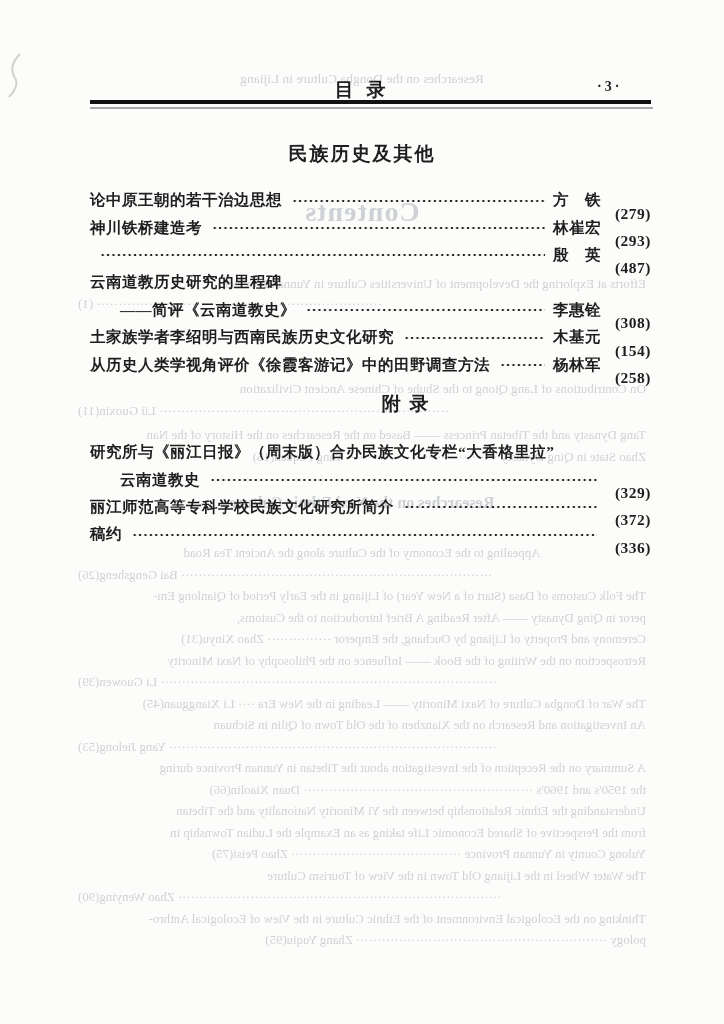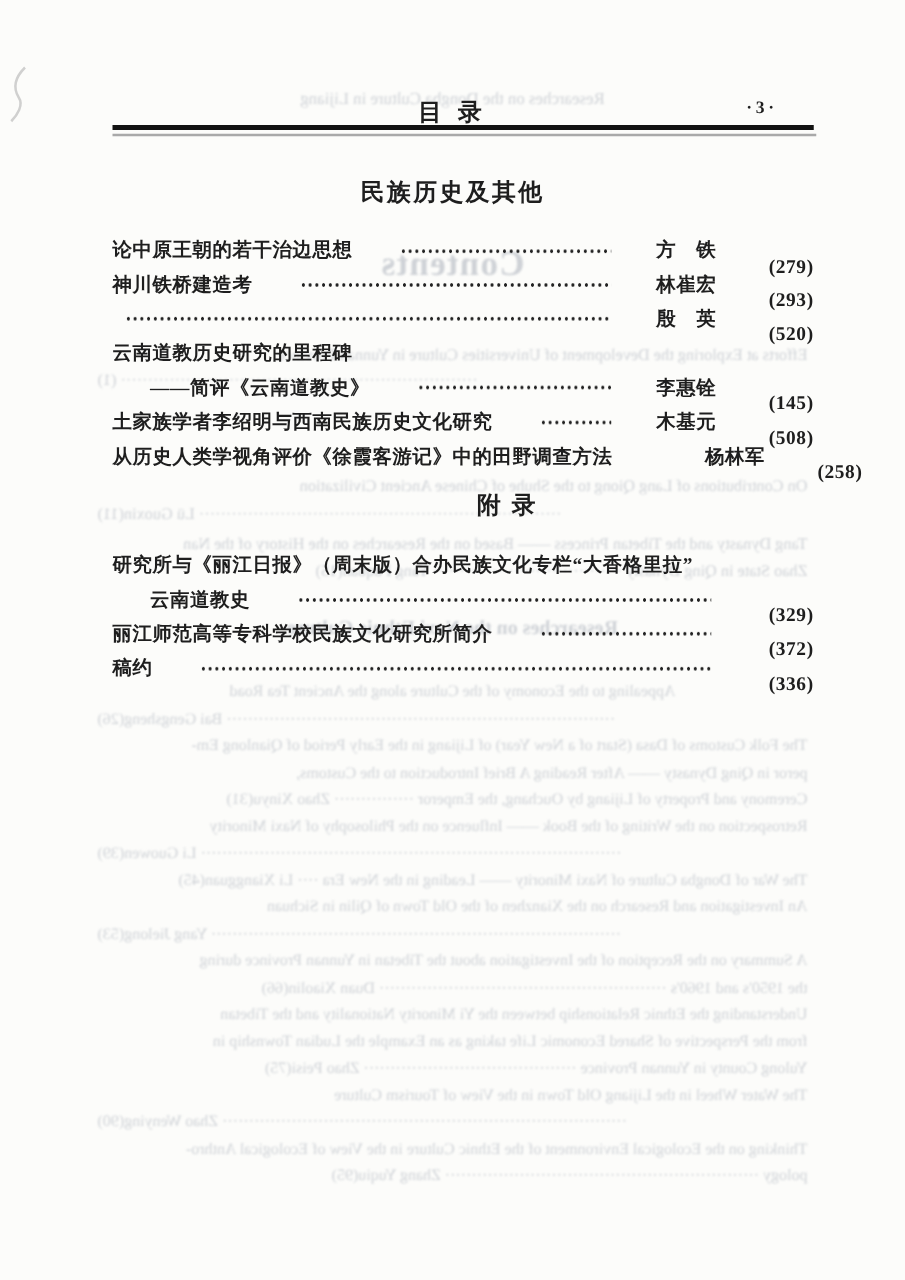--- a/index.html
+++ b/index.html
@@ -16,21 +16,21 @@
   
   .sec-heading{position:absolute;left:0;width:100%;text-align:center;
     font-size:19px;font-weight:700;letter-spacing:2px;}
   .sec1-heading{top:141px;}
   .sec2-heading{top:391px;padding-left:44px;}
 
   
   .toc{position:absolute;left:90px;width:561px;}
   .toc1{top:187px;}
   .toc2{top:439px;}
-  .row{display:flex;align-items:center;height:27.4px;font-size:15.5px;font-weight:700;letter-spacing:.5px;white-space:nowrap;gap:28px;}
+  .row{display:flex;align-items:center;height:27.4px;font-size:15.5px;font-weight:700;letter-spacing:.5px;white-space:nowrap;}
   .row .t{flex:0 0 auto;}
   .row .leader{flex:1 1 auto;height:6px;margin:0 8px 0 10px;
     background-image:radial-gradient(circle,#222 1.15px,transparent 1.5px);
     background-size:5.4px 6px;background-repeat:repeat-x;background-position:0 50%;}
   .row .a{flex:0 0 auto;white-space:pre;margin-right:4px;}
   .row .a:empty{display:none;margin:0;}
   .row .p{flex:0 0 auto;min-width:46px;text-align:right;margin-top:26px;}
   .row.indent .t{padding-left:30px;}
 
   
@@ -124,40 +124,40 @@
       <div class="row">
         <span class="t">神川铁桥建造考</span>
         <span class="leader"></span>
         <span class="a">林崔宏</span>
         <span class="p">(293)</span>
       </div>
 
       <div class="row">
         <span class="leader"></span>
         <span class="a">殷　英</span>
-        <span class="p">(520)</span>
+        <span class="p">(487)</span>
       </div>
 
       <div class="row noleader">
         <span class="t">云南道教历史研究的里程碑</span>
 
       </div>
 
       <div class="row indent">
         <span class="t">——简评《云南道教史》</span>
         <span class="leader"></span>
         <span class="a">李惠铨</span>
-        <span class="p">(145)</span>
+        <span class="p">(308)</span>
       </div>
 
       <div class="row">
         <span class="t">土家族学者李绍明与西南民族历史文化研究</span>
         <span class="leader"></span>
         <span class="a">木基元</span>
-        <span class="p">(508)</span>
+        <span class="p">(154)</span>
       </div>
 
       <div class="row">
         <span class="t">从历史人类学视角评价《徐霞客游记》中的田野调查方法</span>
         <span class="leader"></span>
         <span class="a">杨林军</span>
         <span class="p">(258)</span>
       </div>
     </div>
 

